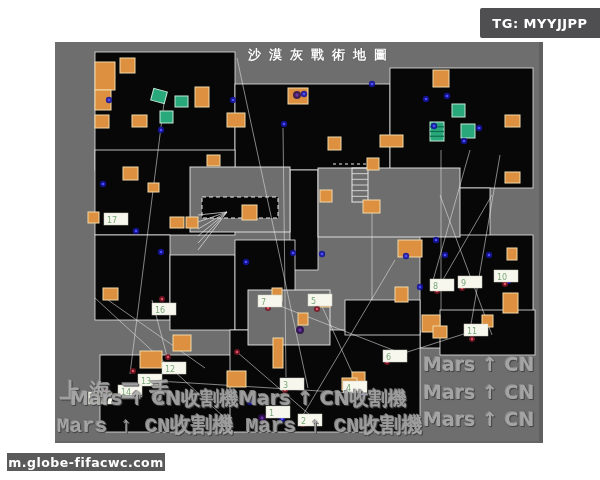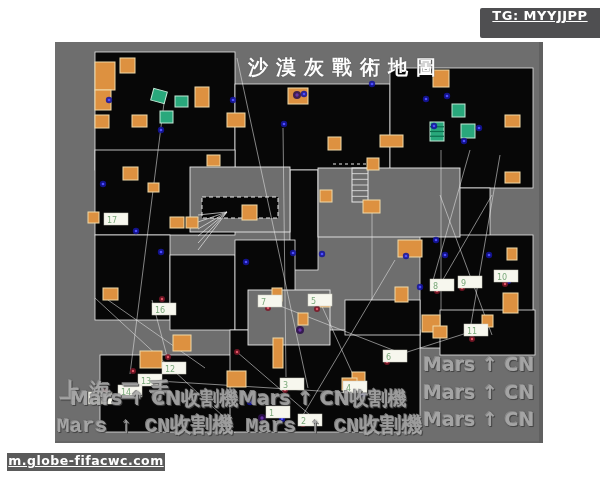--- a/index.html
+++ b/index.html
@@ -1,25 +1,25 @@
 <!DOCTYPE html>
 <html><head>
 <meta charset="utf-8">
 <style>
   html,body{margin:0;padding:0;background:#fff;}
   .stage{position:relative;width:600px;height:480px;background:#ffffff;
          font-family:"DejaVu Sans",sans-serif;overflow:hidden;}
   .badge{position:absolute;color:#fff;font-weight:bold;font-size:13px;
-         display:flex;align-items:flex-start;justify-content:center;letter-spacing:.5px;text-decoration:underline;}
+         display:flex;align-items:center;justify-content:center;letter-spacing:.5px;}
   .badge-tg{right:0;top:8px;width:120px;height:30px;background:#4f4f51;border-radius:2px 0 0 2px;}
   .badge-site{left:7px;bottom:9px;width:158px;height:18px;background:#5a5a5a;font-size:12.5px;}
   .map{position:absolute;left:55px;top:42px;width:488px;height:401px;background:#6e6e6e;
        box-shadow:inset -4px 0 0 #606060, inset 0 -2px 0 #656565;}
   .map svg{position:absolute;left:0;top:0;}
-  .map-title{position:absolute;left:193px;top:12px;color:#fdfdfd;font-size:20px;font-weight:bold;
+  .map-title{position:absolute;left:193px;top:4px;color:#fdfdfd;font-size:13px;font-weight:bold;
              letter-spacing:8px;white-space:nowrap;text-shadow:0 0 1px #333;}
   .wm{position:absolute;white-space:nowrap;font-weight:bold;color:#a9a9a9;
       text-shadow:1px 1px 0 #434343,-1px -1px 0 #8a8a8a,0 0 2px #3c3c3c;opacity:.92;pointer-events:none;}
   .wm-shanghai{left:5px;top:335px;font-size:21px;letter-spacing:9px;}
   .wm-row1{left:15px;top:344px;font-size:19px;}
   .wm-row2{left:2px;top:369px;font-size:21px;font-family:Liberation Mono, monospace;}
   .wm-r1{left:368px;top:311px;font-size:19px;}
   .wm-r2{left:368px;top:339px;font-size:19px;}
   .wm-r3{left:368px;top:366px;font-size:19px;}
 </style>

